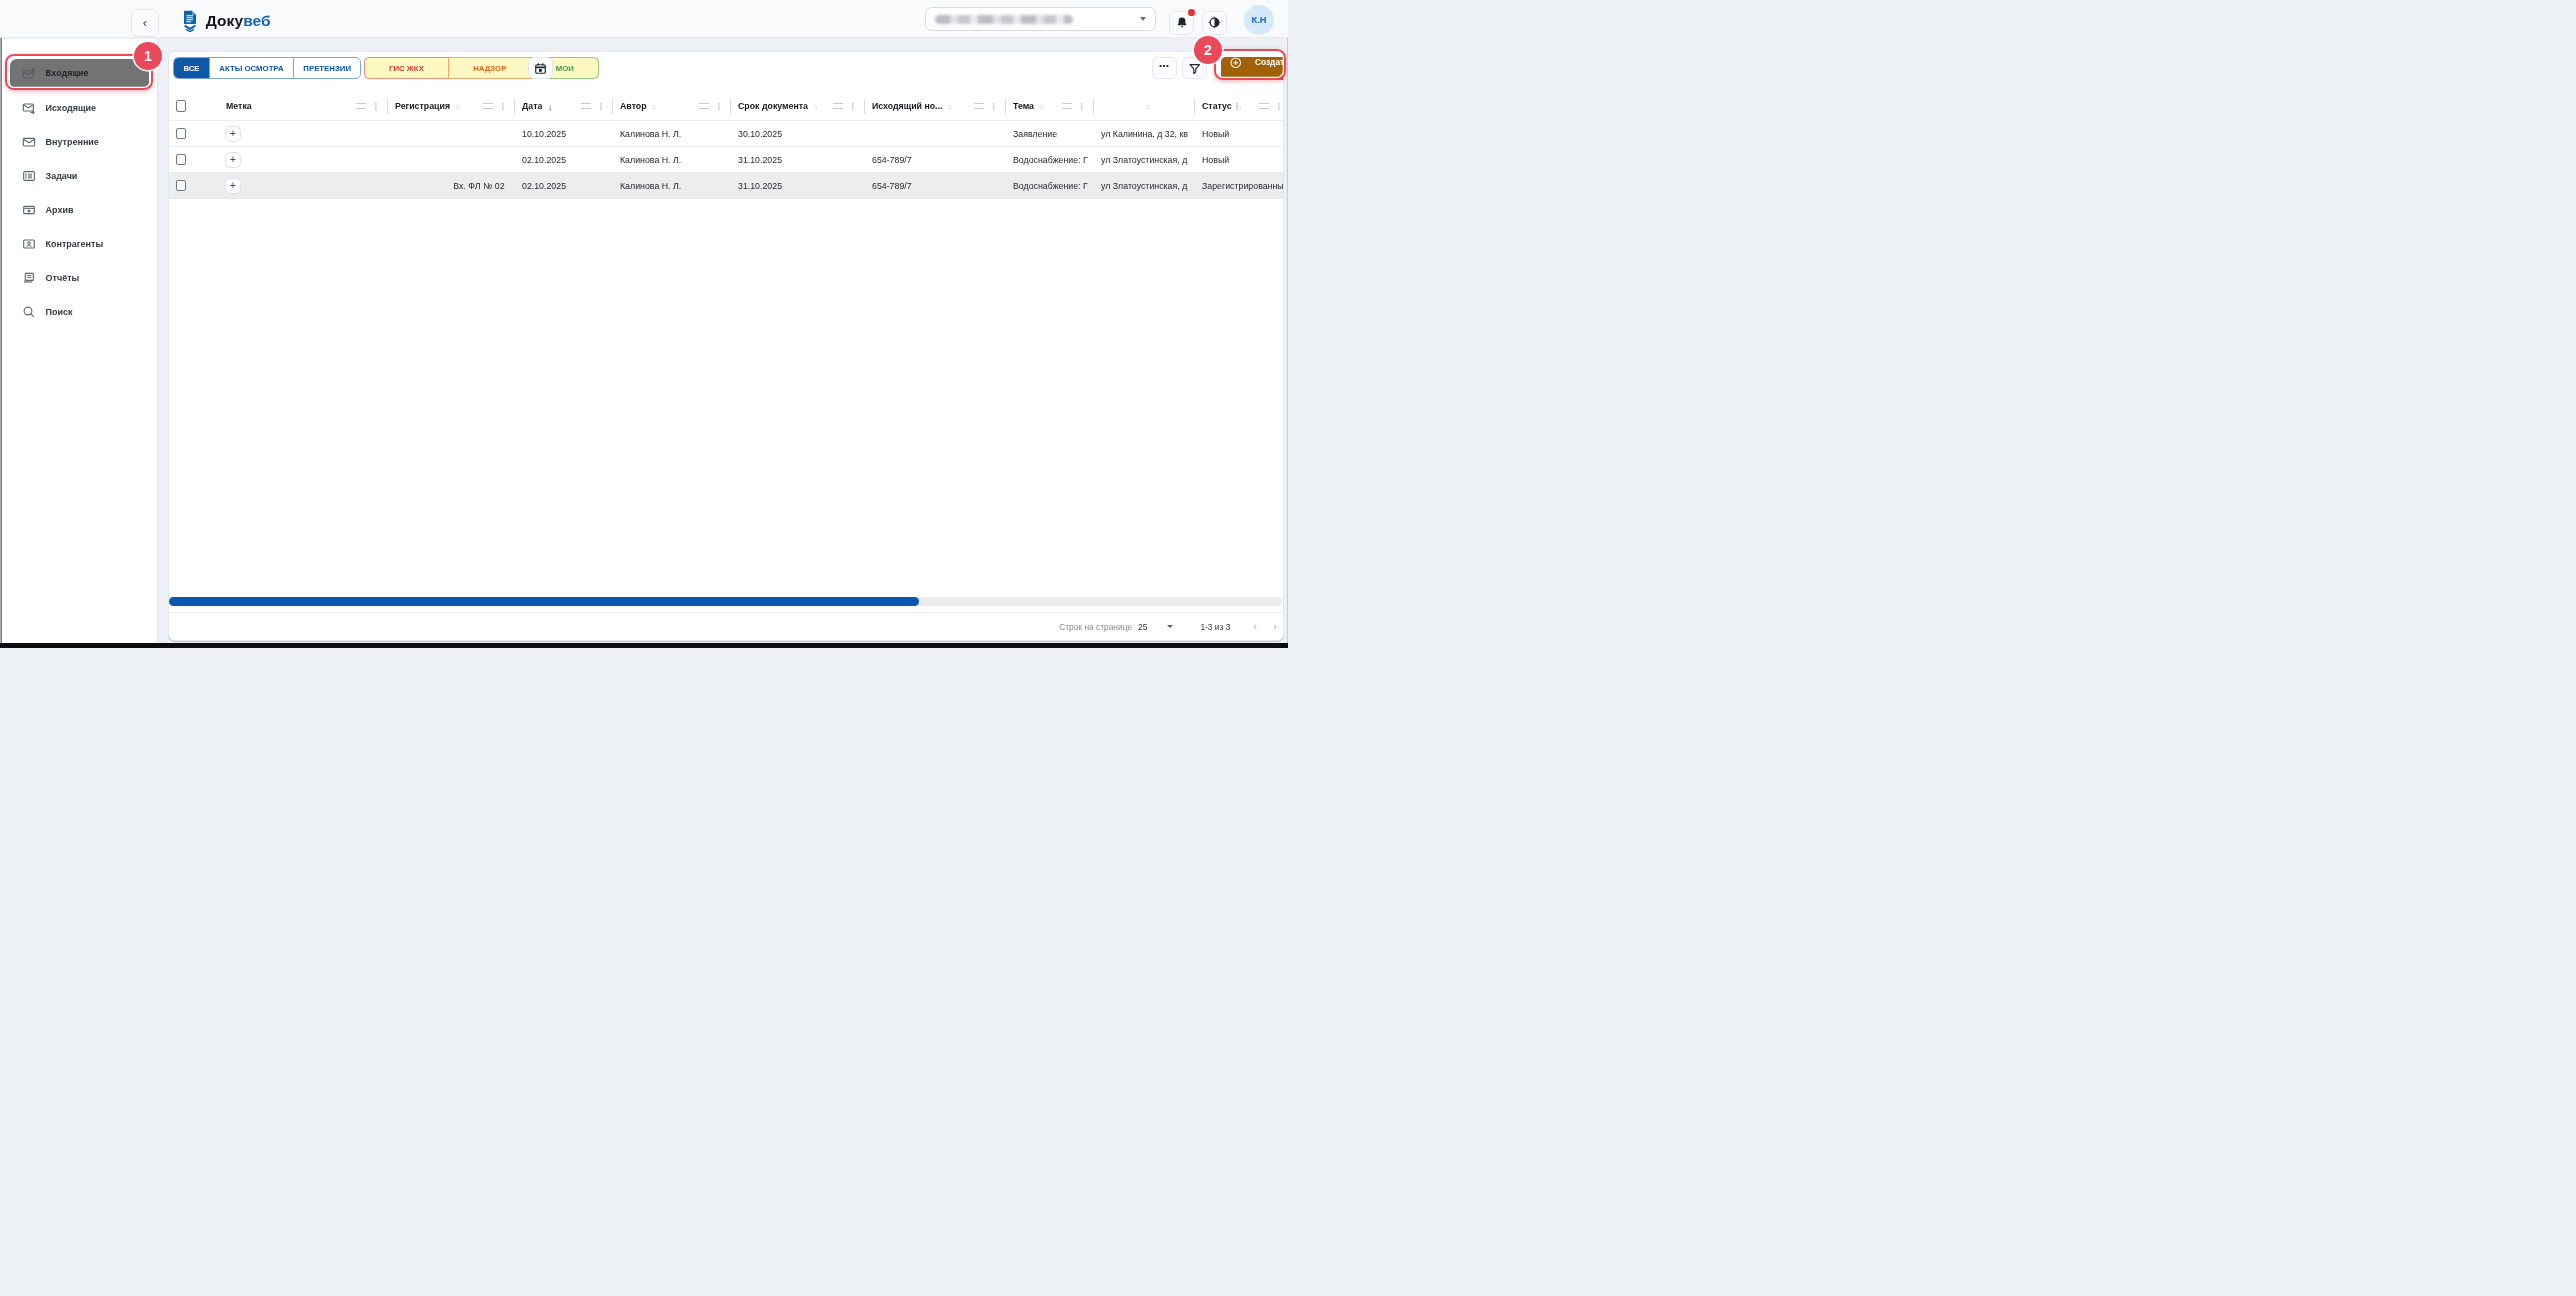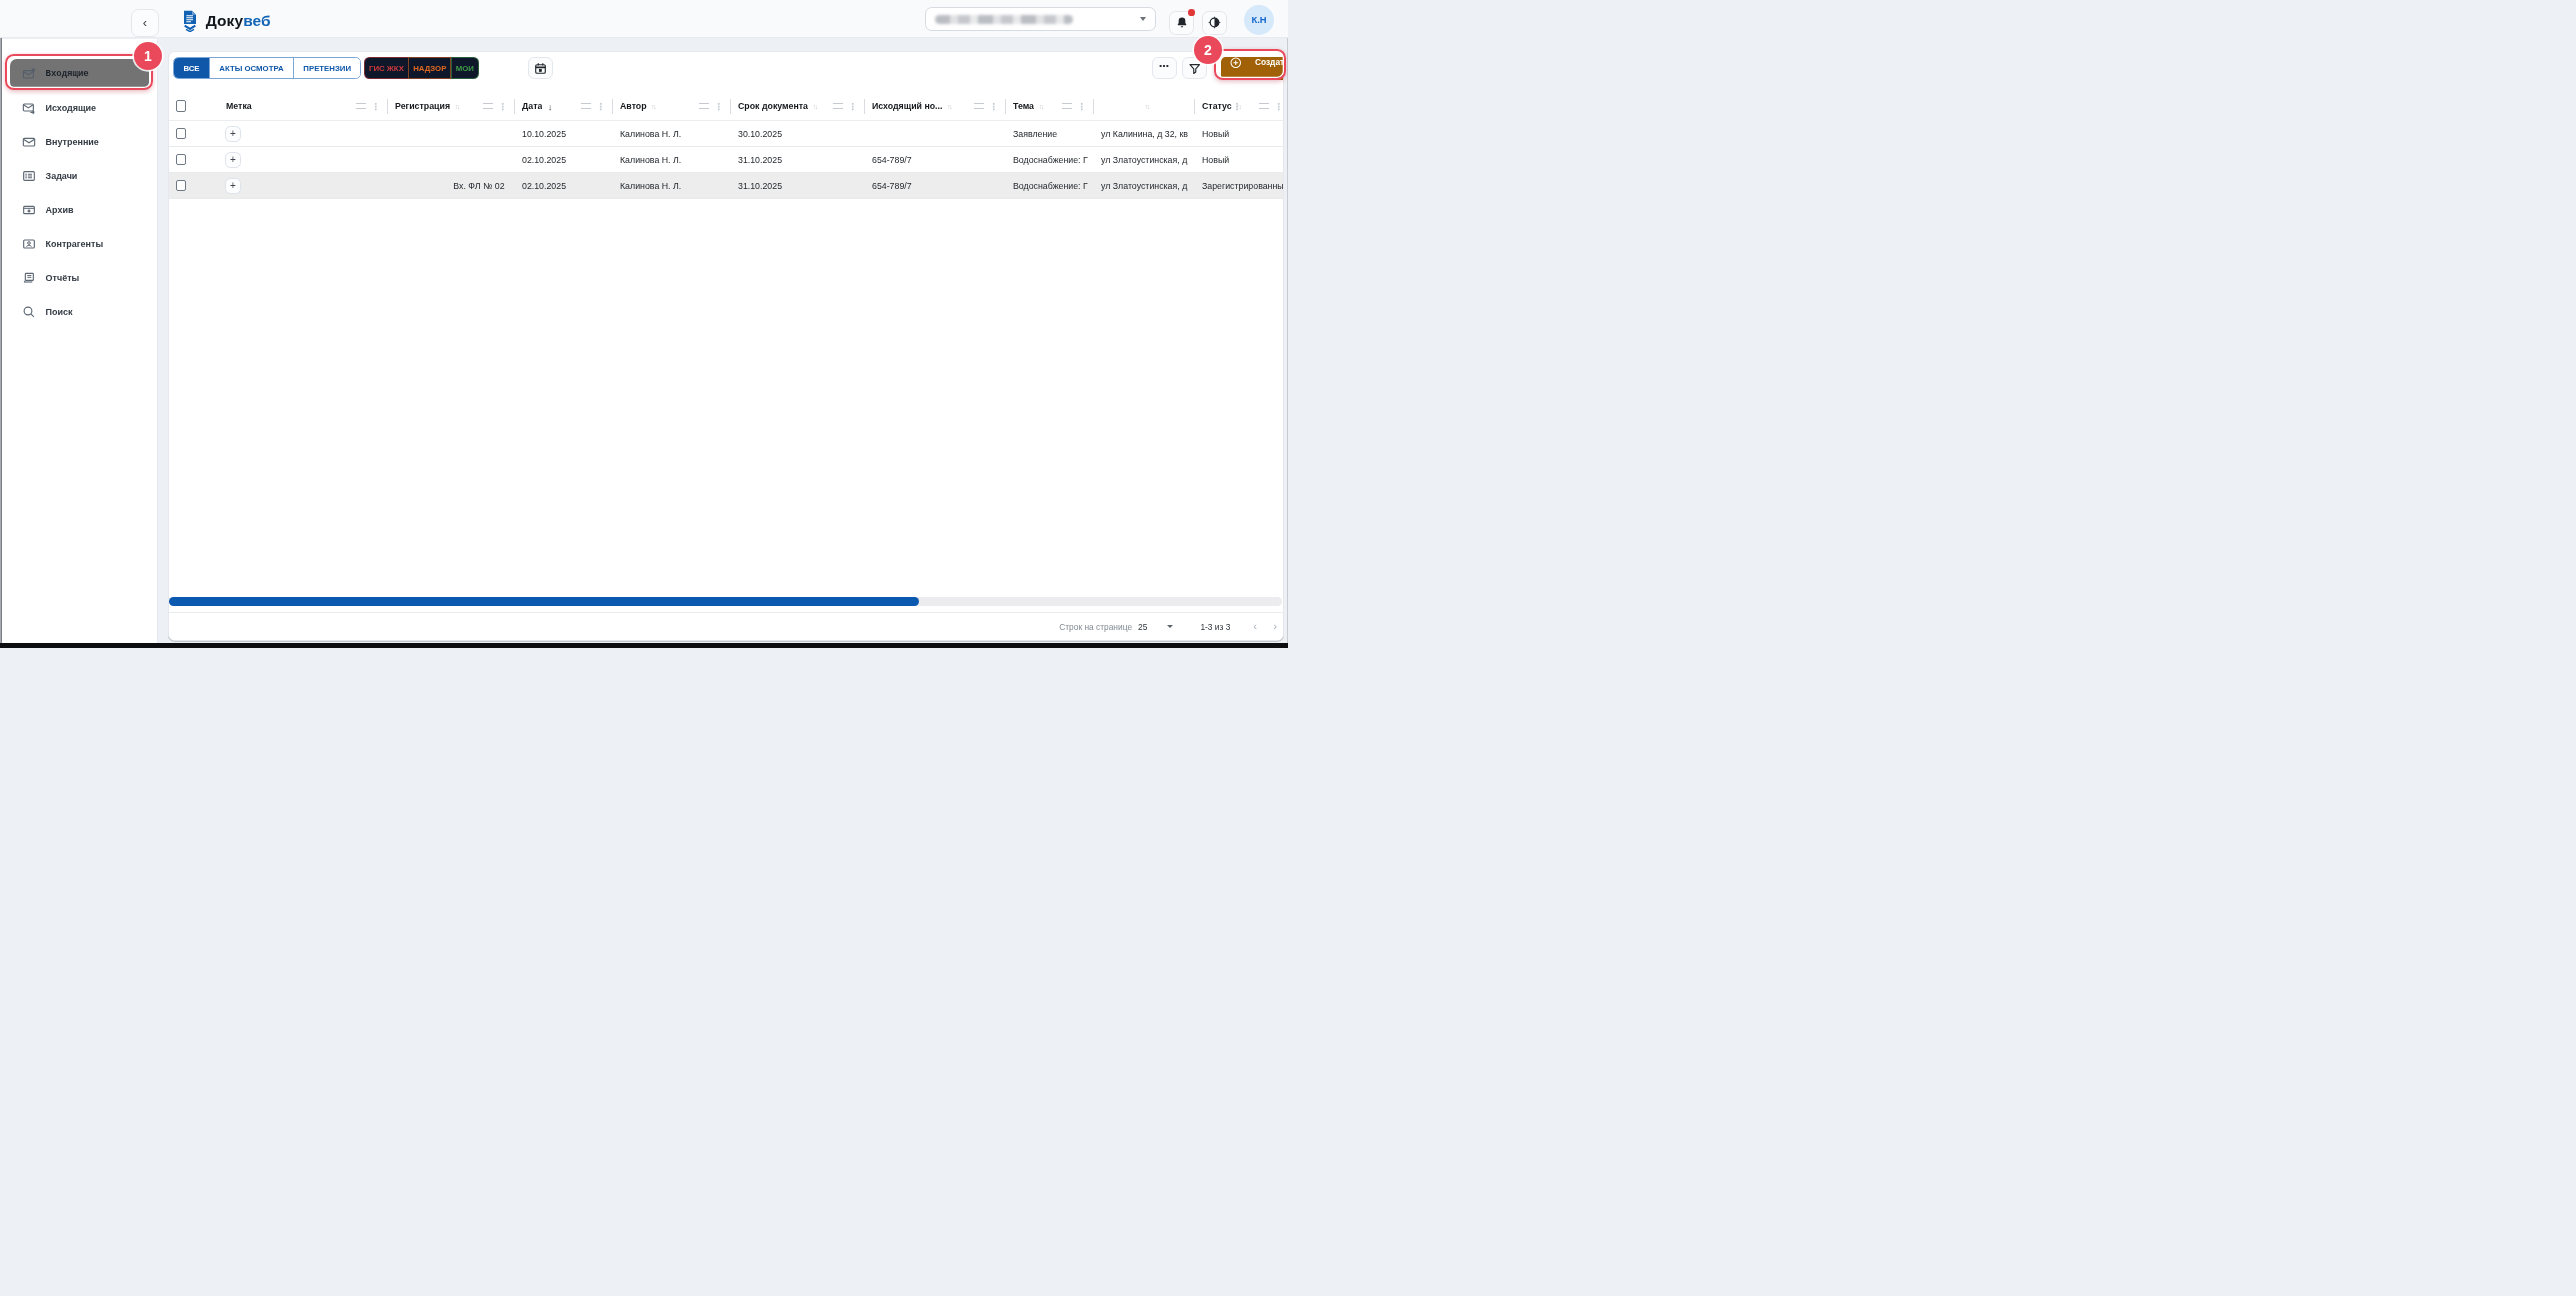--- a/index.html
+++ b/index.html
@@ -44,21 +44,21 @@
 
   
   .toolbar { position:absolute; left:0; top:0; width:100%; height:35px; }
   .tab-group { position:absolute; top:5.4px; display:flex; height:21.6px; }
   .tab-group.primary { left:4px; border:0.7px solid #7aa3d6; border-radius:5.4px; overflow:hidden; }
   .tab { display:flex; align-items:center; padding:0 9.4px; font-size:7.8px; font-weight:700; color:#0e57a9; background:#fff;
          cursor:pointer; white-space:nowrap; }
   .tab + .tab { border-left:0.7px solid #7aa3d6; }
   .tab.active { background:#0e57a9; color:#ffffff; }
   .tab-group.tags { left:195px; }
-  .tag-tab { display:flex; align-items:center; padding:0 4px; font-size:7.8px; font-weight:700; background:#0f172a; cursor:pointer;
+  .tag-tab { display:flex; align-items:center; padding:0 24px; font-size:7.8px; font-weight:700; background:#fef9c3; cursor:pointer;
              white-space:nowrap; border:0.7px solid; margin-left:-0.7px; }
   .tag-tab:first-child { border-radius:5.4px 0 0 5.4px; margin-left:0; }
   .tag-tab:last-child { border-radius:0 5.4px 5.4px 0; }
   .tool-btn { position:absolute; top:5.4px; width:25px; height:22px; background:#fafcfe; border:0.7px solid #e3e8ee; border-radius:6px;
               display:flex; align-items:center; justify-content:center; color:#272d33; cursor:pointer; }
   .calendar-btn { left:359px; }
   .more-btn { left:983px; font-size:10.8px; font-weight:700; letter-spacing:0.7px; padding-bottom:4px; }
   .filter-btn { left:1013px; }
   .create-btn { position:absolute; left:1052px; top:4.7px; height:23px; padding:0 9.4px; background:#a16207; border:none; border-radius:4.7px;
                 display:flex; align-items:flex-start; gap:13px; color:#ffffff; font-size:8.4px; font-weight:700; cursor:pointer; z-index:2;

